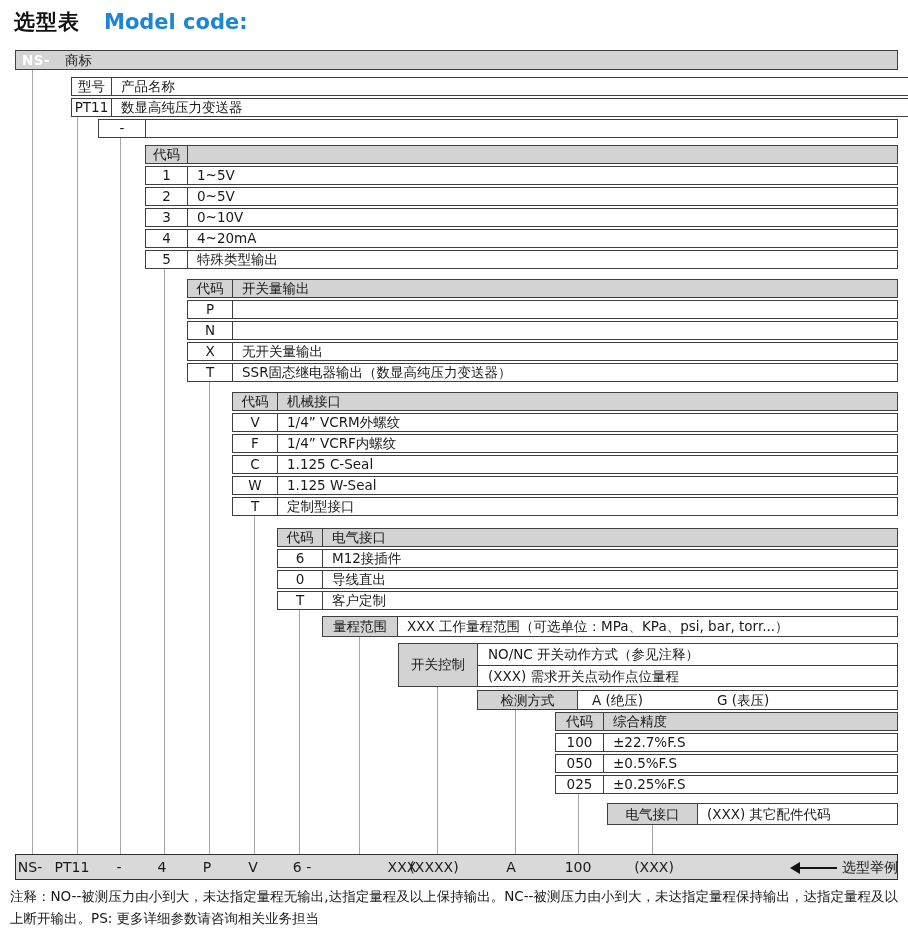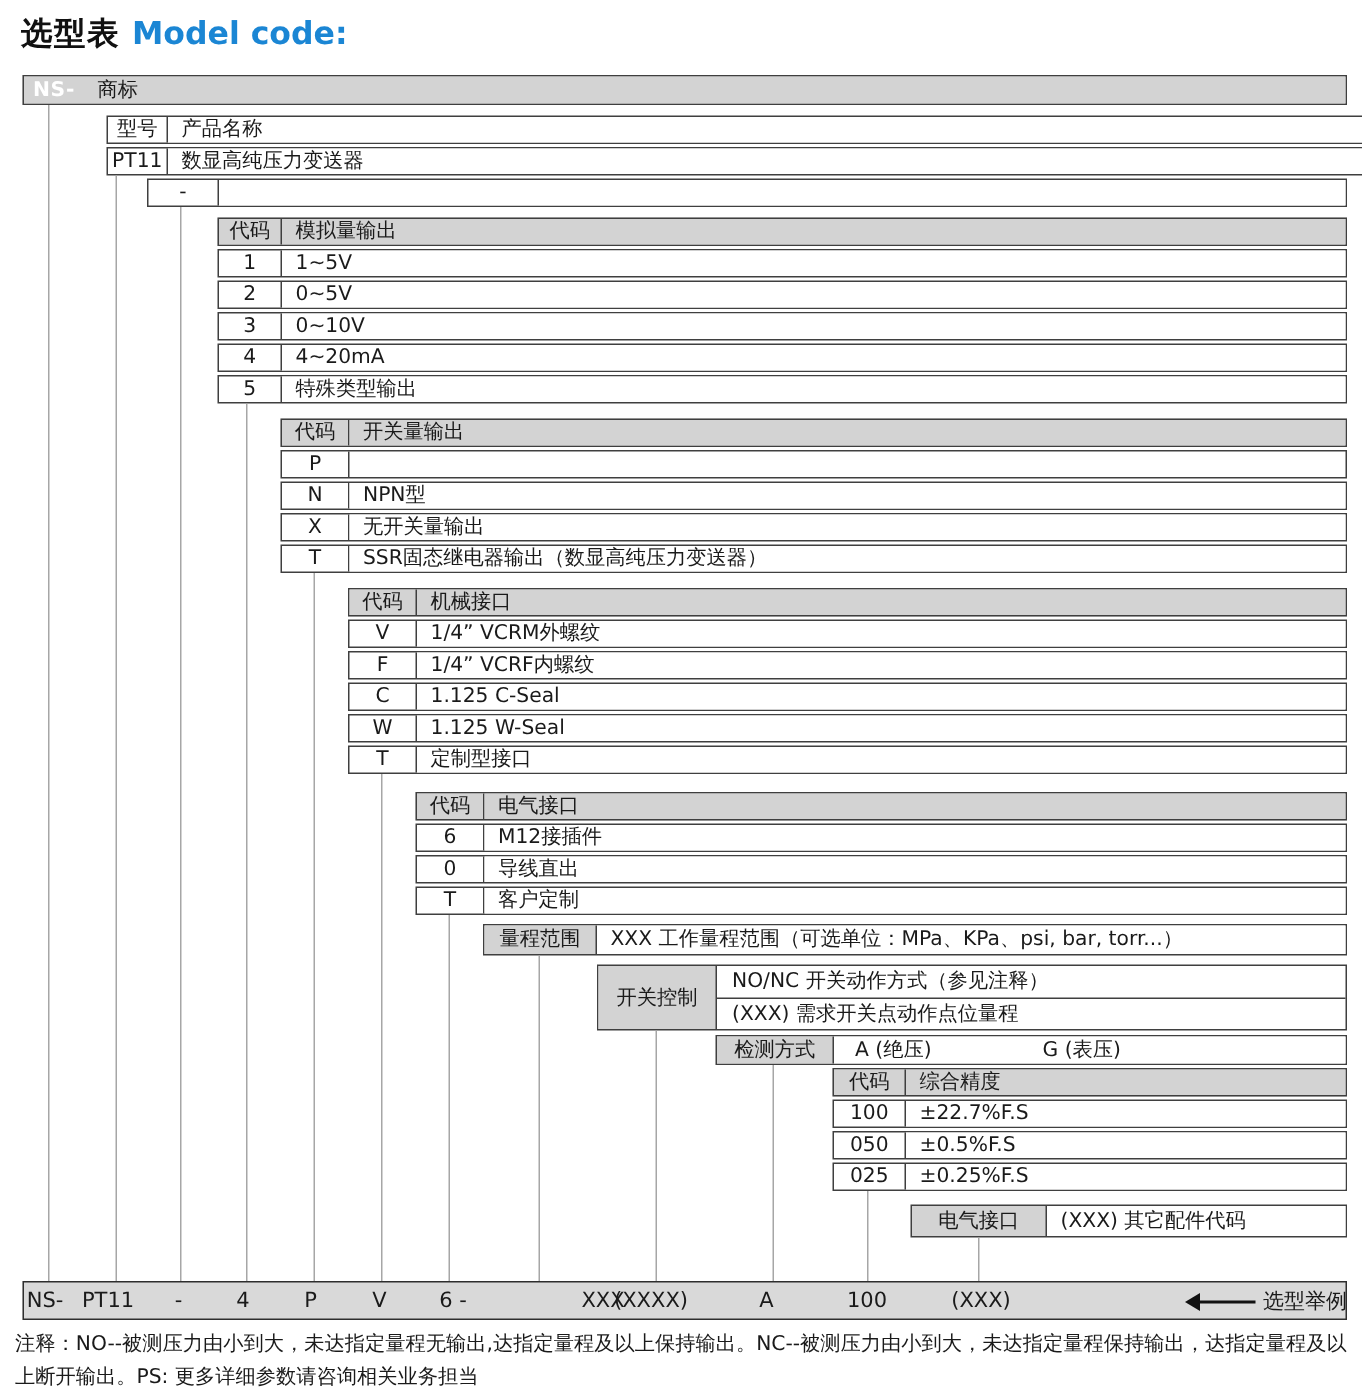--- a/index.html
+++ b/index.html
@@ -3,21 +3,21 @@
 <meta charset="utf-8">
 <style>
   html,body{margin:0;padding:0;background:#ffffff;}
   .canvas{
     position:relative;width:908px;height:929px;background:#ffffff;
     font-family:"DejaVu Sans","Liberation Sans",sans-serif;
     color:#1a1a1a;font-size:13.5px;overflow:hidden;
   }
   .title{position:absolute;left:14px;top:8px;font-weight:bold;font-size:21px;white-space:nowrap;}
   .t-zh{color:#111111;letter-spacing:1px;}
-  .t-en{color:#1b86d4;margin-left:8px;}
+  .t-en{color:#1b86d4;margin-left:24px;}
   .block{position:absolute;}
   .row{
     display:flex;box-sizing:border-box;height:19px;margin-bottom:2px;
     border:1px solid #3f3f3f;background:#ffffff;align-items:stretch;
   }
   .row:last-child{margin-bottom:0;}
   .code{
     flex:0 0 auto;box-sizing:border-box;border-right:1px solid #3f3f3f;
     text-align:center;line-height:17px;white-space:nowrap;overflow:hidden;
   }
@@ -88,21 +88,20 @@
   <div class="block" style="left:98px;top:119px;width:800px;">
     <div class="row">
       <div class="code" style="width:47px;">-</div>
       <div class="desc"></div>
     </div>
   </div>
 
   <div class="block" style="left:145px;top:145px;width:753px;">
     <div class="row hdr">
       <div class="code" style="width:42px;">代码</div>
-      <div class="desc">模拟量输出</div>
     </div>
     <div class="row">
       <div class="code" style="width:42px;">1</div>
       <div class="desc">1~5V</div>
     </div>
     <div class="row">
       <div class="code" style="width:42px;">2</div>
       <div class="desc">0~5V</div>
     </div>
     <div class="row">
@@ -122,21 +121,20 @@
   <div class="block" style="left:187px;top:279px;width:711px;">
     <div class="row hdr">
       <div class="code" style="width:45px;">代码</div>
       <div class="desc">开关量输出</div>
     </div>
     <div class="row">
       <div class="code" style="width:45px;">P</div>
     </div>
     <div class="row">
       <div class="code" style="width:45px;">N</div>
-      <div class="desc">NPN型</div>
     </div>
     <div class="row">
       <div class="code" style="width:45px;">X</div>
       <div class="desc">无开关量输出</div>
     </div>
     <div class="row">
       <div class="code" style="width:45px;">T</div>
       <div class="desc">SSR固态继电器输出（数显高纯压力变送器）</div>
     </div>
   </div>
@@ -199,21 +197,21 @@
       <div class="sc-label">开关控制</div>
       <div class="sc-rows">
         <div class="sc-row">NO/NC 开关动作方式（参见注释）</div>
         <div class="sc-row">(XXX) 需求开关点动作点位量程</div>
       </div>
     </div>
   </div>
 
   <div class="block" style="left:477px;top:690px;width:421px;">
     <div class="row tall20">
-      <div class="code gray" style="width:78px;">检测方式</div>
+      <div class="code gray" style="width:100px;">检测方式</div>
       <div class="desc">
         <span class="det-a">A (绝压)</span><span>G (表压)</span>
       </div>
     </div>
   </div>
 
   <div class="block" style="left:555px;top:712px;width:343px;">
     <div class="row hdr">
       <div class="code" style="width:48px;">代码</div>
       <div class="desc">综合精度</div>

